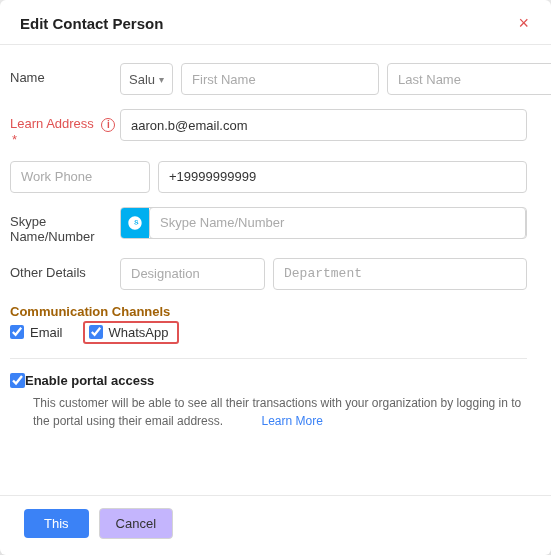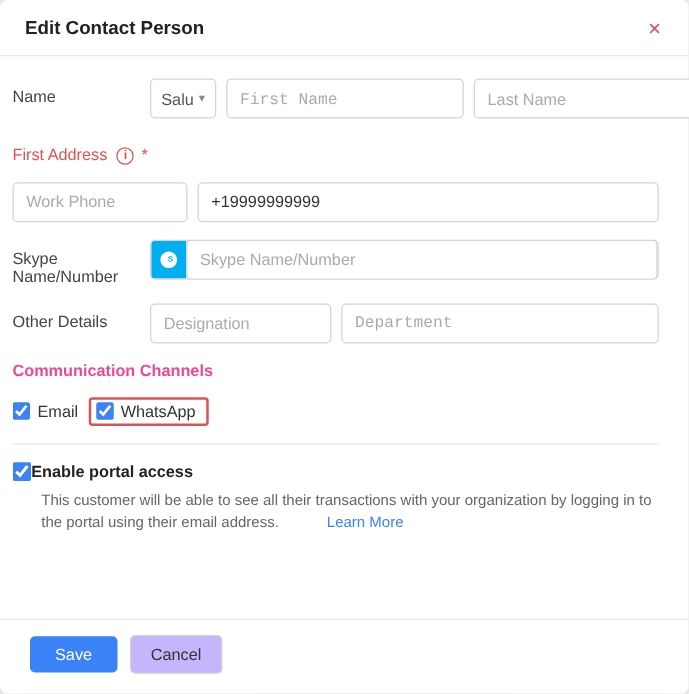--- a/index.html
+++ b/index.html
@@ -18,20 +18,21 @@
       width: 551px;
       min-height: 555px;
       border-radius: 6px;
       box-shadow: 0 4px 24px rgba(0,0,0,0.18);
       display: flex;
       flex-direction: column;
       overflow: hidden;
     }
     .modal-header {
       display: flex;
+      align-items: center;
       justify-content: space-between;
       padding: 14px 20px 12px 20px;
       border-bottom: 1px solid #e8e8e8;
     }
     .modal-title {
       font-size: 15px;
       font-weight: 600;
       color: #222;
     }
     .close-btn {
@@ -97,21 +98,20 @@
       font-size: 10px;
       color: #888;
     }
     .name-fields {
       display: flex;
       gap: 8px;
       flex: 1;
     }
     .input-firstname {
       flex: 1;
-      font-family: Liberation Mono, monospace;
     }
     .input-lastname {
       flex: 1;
     }
     .email-input {
       width: 100%;
     }
     .contact-info-fields {
       display: flex;
       gap: 8px;
@@ -159,28 +159,28 @@
     .designation-input {
       width: 145px;
     }
     .department-input {
       flex: 1;
       font-family: Liberation Mono, monospace;
     }
     .section-title {
       font-size: 13px;
       font-weight: 700;
-      color: #ec4899;
-      margin-bottom: 14px;
+      color: #a16207;
+      margin-bottom: 2px;
       margin-top: 4px;
     }
     .comm-channels-row {
       display: flex;
       align-items: center;
-      gap: 8px;
+      gap: 20px;
       margin-bottom: 14px;
       padding-left: 0;
     }
     .channel-item {
       display: flex;
       align-items: center;
       gap: 6px;
       font-size: 13px;
       color: #333;
     }
@@ -291,23 +291,26 @@
           <span>Salu</span>
           <span class="chevron">▾</span>
         </div>
         <input type="text" class="input-firstname" placeholder="First Name" style="">
         <input type="text" class="input-lastname" placeholder="Last Name" style="">
       </div>
     </div>
 
     <div class="form-row">
       <div class="form-label">
-        <span style="color:#e05252;">First Address</span>
+        <span style="color:#e05252;">Learn Address</span>
         <span class="info-icon">i</span>
         <span style="color:#e05252;margin-left:2px;">*</span>
+      </div>
+      <div class="form-fields">
+        <input type="text" class="email-input" value="aaron.b@email.com" style="">
       </div>
     </div>
 
     <div class="form-row">
       <div class="contact-info-fields">
         <input type="text" class="work-phone-input" placeholder="Work Phone" style="">
         <input type="text" class="phone-input" value="+19999999999" style="">
       </div>
     </div>
 
@@ -353,16 +356,16 @@
       </div>
       <div class="portal-desc">
         <span>This customer will be able to see all their transactions with your organization by logging in to the portal using their email address.</span>
         <a class="learn-more-link" href="#">Learn More</a>
       </div>
     </div>
 
   </div>
 
   <div class="modal-footer">
-    <button class="save-btn">Save</button>
+    <button class="save-btn">This</button>
     <button class="cancel-btn">Cancel</button>
   </div>
 </div>
 
 </body></html>

